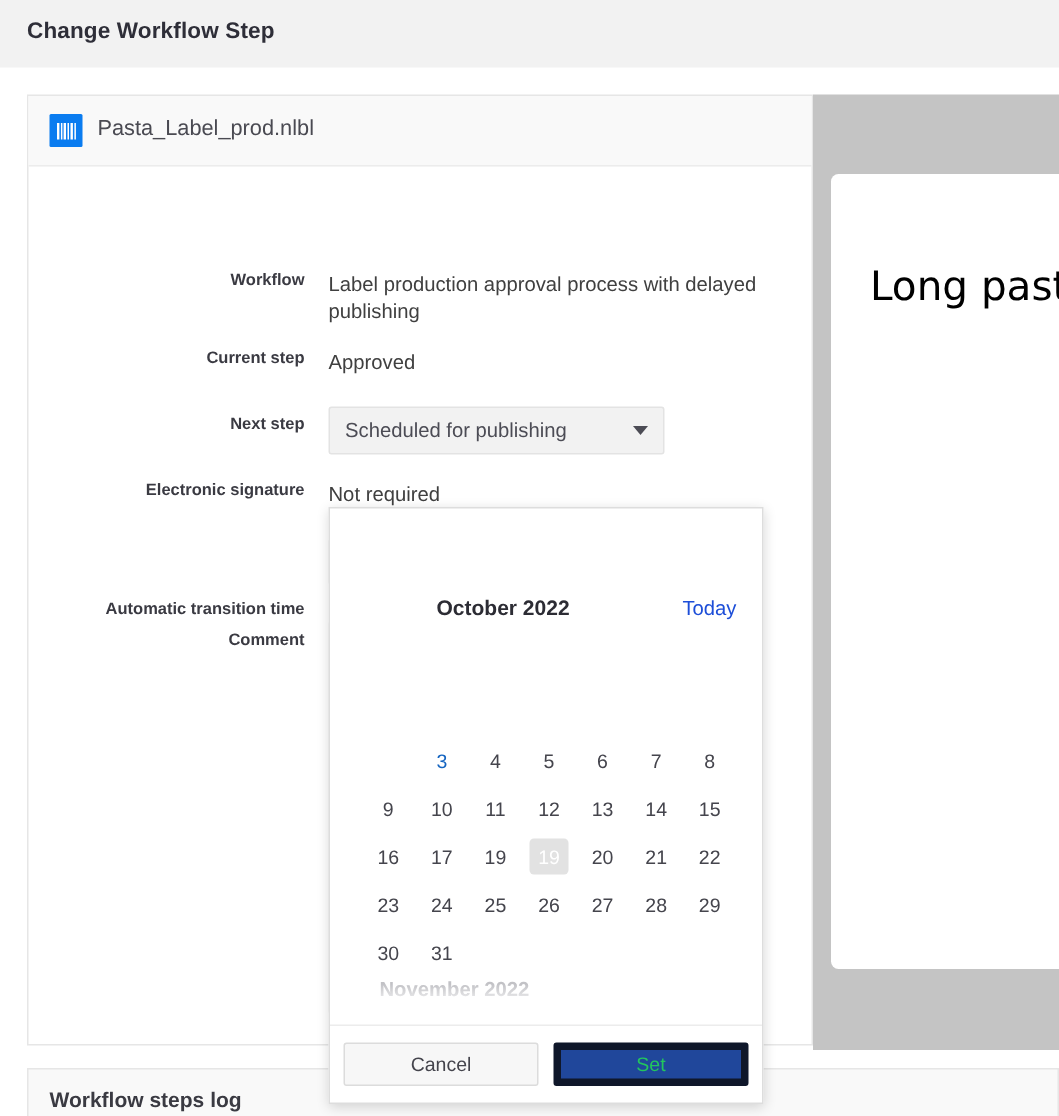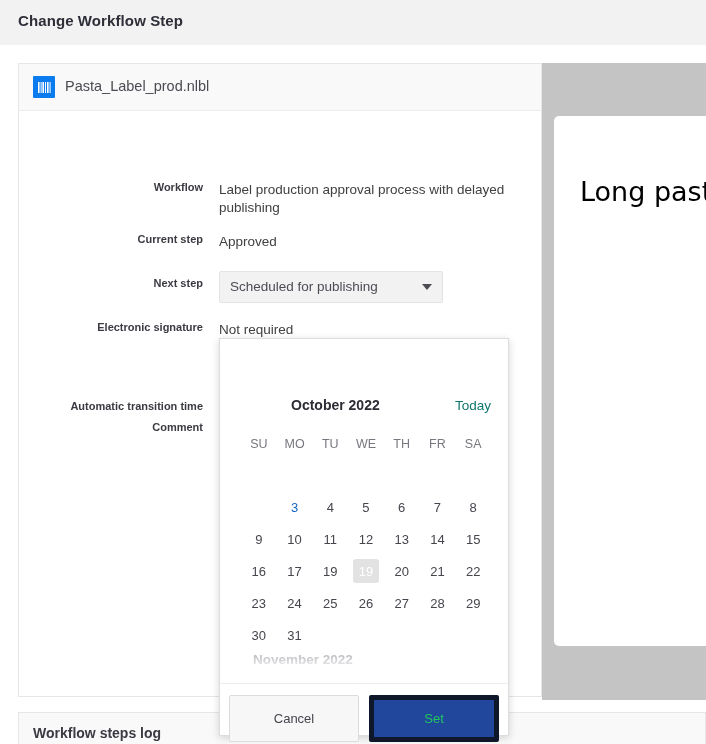--- a/index.html
+++ b/index.html
@@ -204,21 +204,21 @@
     left: 34px; top: 0;
     font-size: 14px;
     font-weight: bold;
     color: #2c2c34;
     margin-left: 28px;
   }
   .today-link {
     position: absolute;
     right: 10px; top: 1px;
     font-size: 13.5px;
-    color: #0f766e;
+    color: #1d4ed8;
     cursor: pointer;
   }
 
   .weekdays {
     position: absolute;
     left: 21px; top: 98px;
     width: 250px;
     display: grid;
     grid-template-columns: repeat(7, 1fr);
   }
@@ -279,21 +279,21 @@
   .picker-footer {
     position: absolute;
     left: 0; bottom: 0;
     width: 100%; height: 52px;
     border-top: 1px solid #ececec;
     box-sizing: border-box;
   }
   .btn {
     position: absolute;
     top: 11px;
-    width: 130px; height: 47px;
+    width: 130px; height: 29px;
     border-radius: 2px;
     font-size: 13px;
     display: flex;
     align-items: center;
     justify-content: center;
     box-sizing: border-box;
     cursor: pointer;
   }
   .btn-cancel {
     left: 9px;
@@ -429,29 +429,20 @@
   </div>
 
   <div class="picker">
 
 
     <div class="month-row">
       <div class="month-label">October 2022</div>
       <div class="today-link">Today</div>
     </div>
 
-    <div class="weekdays">
-      <div class="wd">SU</div>
-      <div class="wd">MO</div>
-      <div class="wd">TU</div>
-      <div class="wd">WE</div>
-      <div class="wd">TH</div>
-      <div class="wd">FR</div>
-      <div class="wd">SA</div>
-    </div>
 
     <div class="scroll-wrap">
       <div class="grid" id="day-grid">
           <div class="day empty"></div>
           <div class="day empty"></div>
           <div class="day empty"></div>
           <div class="day empty"></div>
           <div class="day empty"></div>
           <div class="day empty"></div>
           <div class="day empty"></div>

